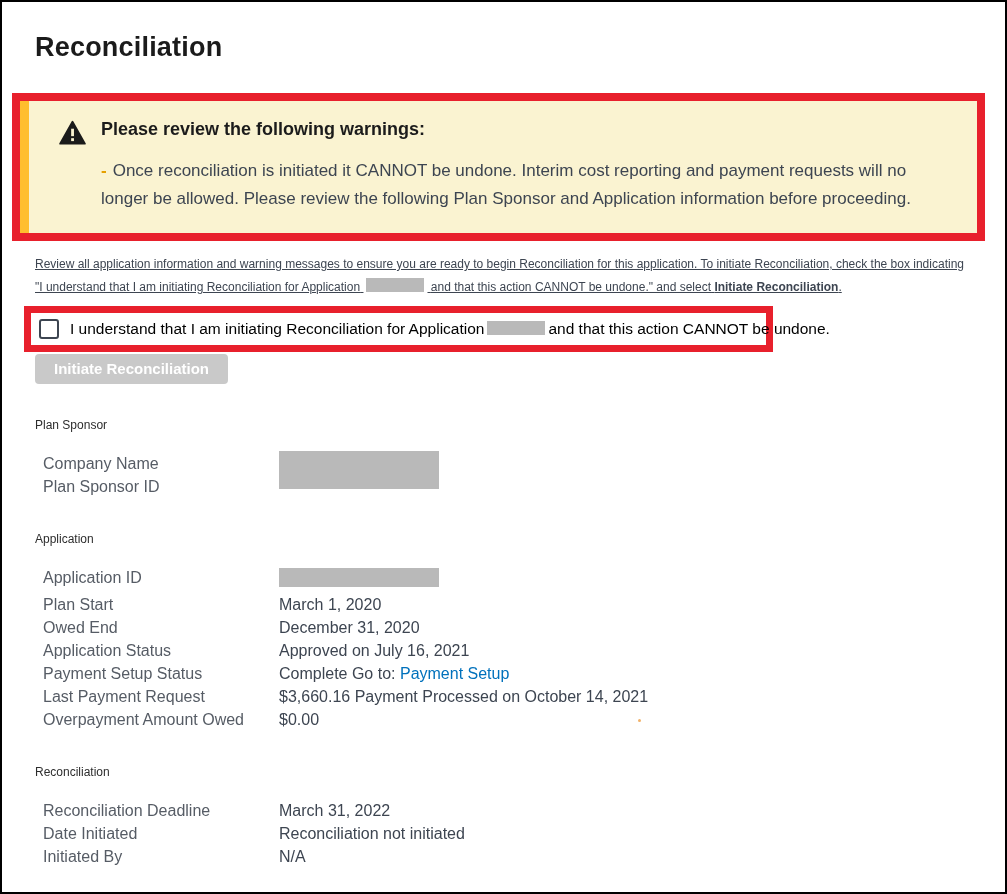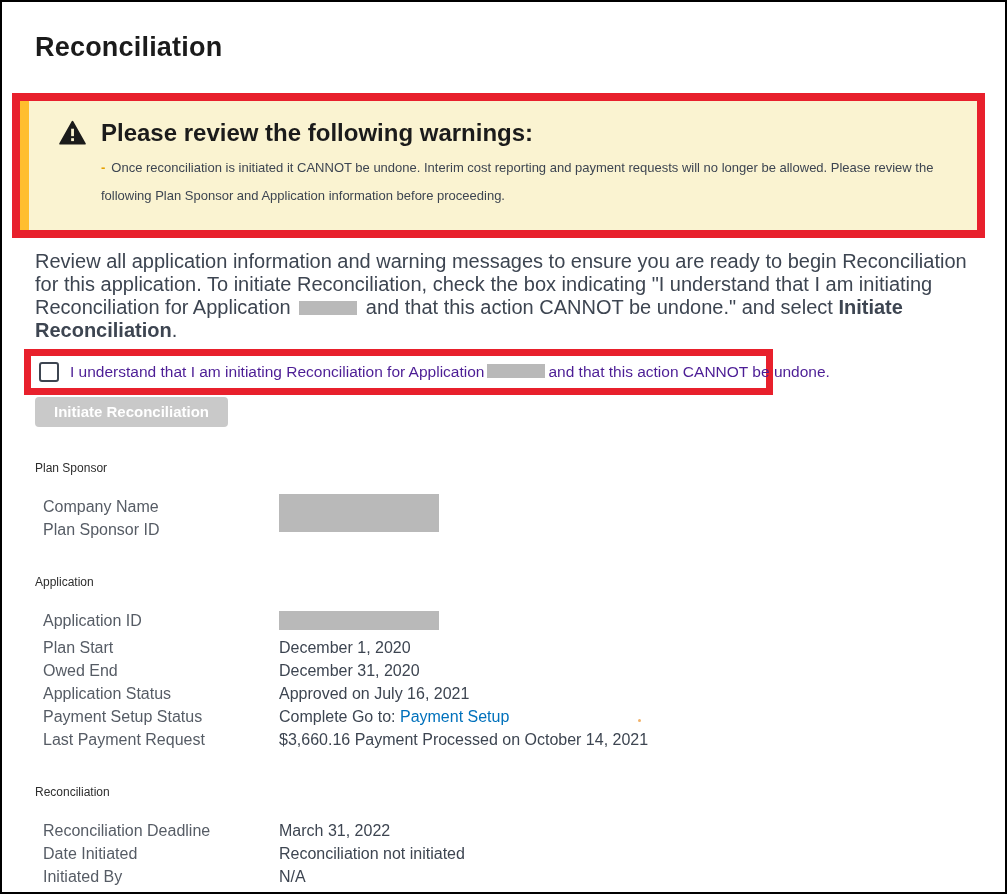--- a/index.html
+++ b/index.html
@@ -38,48 +38,48 @@
 
   
   .usa-alert {
     background: #faf3d1;
     border-left: 9px solid #ffbe2e;
     padding: 18px 26px 20px 30px;
     display: flex; gap: 15px;
   }
   .alert-icon { flex: 0 0 auto; margin-top: 1px; }
   .alert-heading {
-    margin: 0 0 7px 0;
-    font-size: 24px; font-weight: bold; color: #1b1b1b;
+    margin: 0 0 17px 0;
+    font-size: 18px; font-weight: bold; color: #1b1b1b;
   }
   .alert-bullet {
-    font-size: 13px; line-height: 28px; color: #3d4551;
+    font-size: 17px; line-height: 28px; color: #3d4551;
     padding-right: 10px;
   }
   .bullet-marker { color: #e5a000; font-weight: bold; margin-right: 6px; }
 
   .intro-paragraph {
     margin: 12px 0 0 0;
-    font-size: 20px; line-height: 23px;
-    color: #3d4551; width: 938px;
+    font-size: 12px; line-height: 23px;
+    color: #3d4551; width: 938px; text-decoration: underline;
   }
   .intro-paragraph strong { color: #3d4551; }
 
   .redaction-inline {
     display: inline-block; width: 58px; height: 14px;
     background: #b9b9b9; vertical-align: -1px; margin: 0 3px;
   }
 
   .checkbox-box {
     flex: 0 0 auto;
     width: 20px; height: 20px;
     border: 2px solid #3d4551; border-radius: 3px;
     background: #ffffff; cursor: pointer;
   }
-  .checkbox-label { font-size: 15.5px; color: #4c1d95; white-space: nowrap; }
+  .checkbox-label { font-size: 15.5px; color: #000000; white-space: nowrap; }
 
   .primary-button {
     display: inline-block;
     margin: 2px 0 0 0;
     border: none; border-radius: 4px;
     background: #c9c9c9; color: #ffffff;
     font-family: inherit; font-size: 15px; font-weight: bold;
     padding: 8px 19px; line-height: 14px;
     cursor: not-allowed;
   }
@@ -163,37 +163,41 @@
   
   <div class="section">
     <h2 class="section-heading">Application</h2>
     <div class="rows">
       <div class="info-row">
         <div class="info-label">Application ID</div>
         <div class="info-value"><span class="redaction-block short"></span></div>
       </div>
       <div class="info-row">
         <div class="info-label">Plan Start</div>
-        <div class="info-value">December 1, 2020</div>
+        <div class="info-value">March 1, 2020</div>
       </div>
       <div class="info-row">
         <div class="info-label">Owed End</div>
         <div class="info-value">December 31, 2020</div>
       </div>
       <div class="info-row">
         <div class="info-label">Application Status</div>
         <div class="info-value">Approved on July 16, 2021</div>
       </div>
       <div class="info-row">
         <div class="info-label">Payment Setup Status</div>
         <div class="info-value"><span>Complete Go to:</span> <a href="#">Payment Setup</a></div>
       </div>
       <div class="info-row">
         <div class="info-label">Last Payment Request</div>
         <div class="info-value">$3,660.16 Payment Processed on October 14, 2021</div>
+      </div>
+      <div class="info-row">
+        <div class="info-label">Overpayment Amount Owed</div>
+        <div class="info-value">$0.00</div>
       </div>
     </div>
   </div>
 
   
   <div class="section">
     <h2 class="section-heading">Reconciliation</h2>
     <div class="rows">
       <div class="info-row">
         <div class="info-label">Reconciliation Deadline</div>

